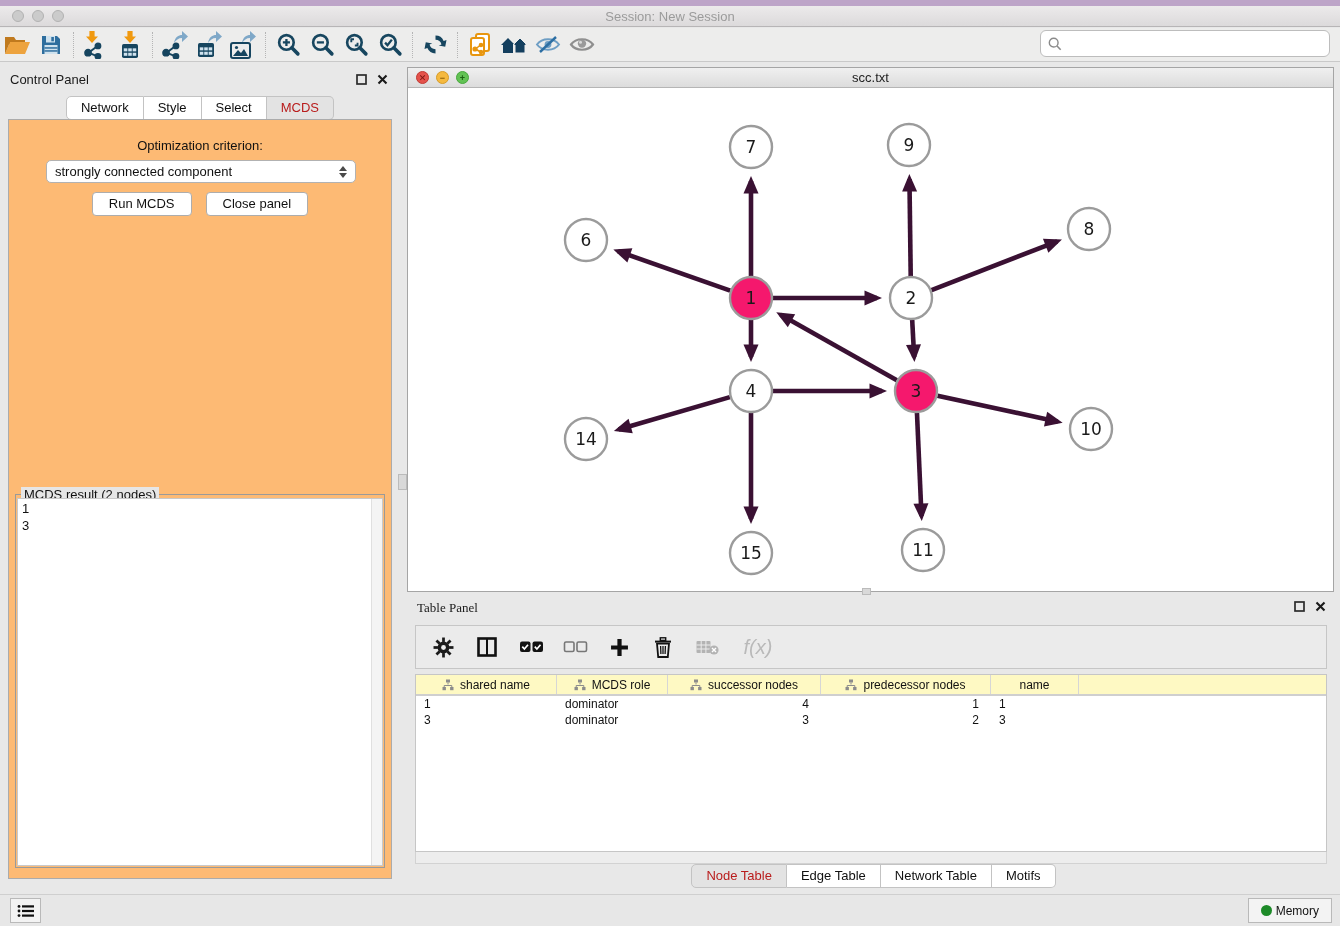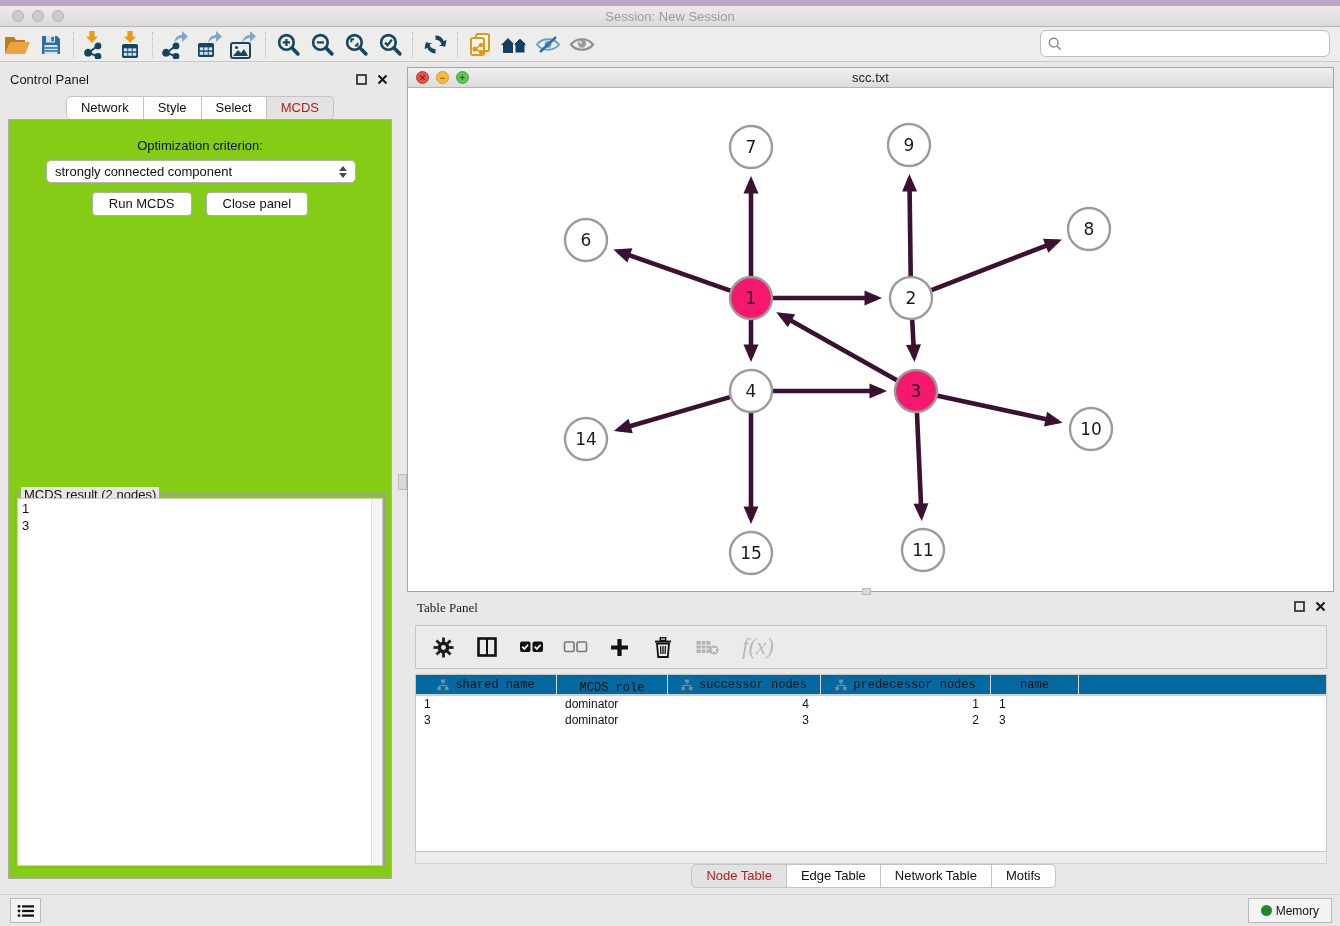--- a/index.html
+++ b/index.html
@@ -28,21 +28,21 @@
   .cp-head { position:absolute; left:0; top:66px; width:400px; height:28px; }
   .cp-title { position:absolute; left:10px; top:6px; font-size:13px; color:#1a1a1a; }
   .panel-btns { position:absolute; right:12px; top:7px; display:flex; gap:9px; }
   .panel-btns .pb { width:12px; height:12px; display:flex; align-items:center; justify-content:center; }
   .cp-tabs { position:absolute; left:0; top:96px; width:400px; display:flex; justify-content:center; }
   .seg { display:flex; }
   .seg .tab { font-size:13px; padding:3px 14px 4px; background:#fff; border:1px solid #c3c3c3; border-left:none; color:#111; white-space:nowrap; }
   .seg .tab:first-child { border-left:1px solid #c3c3c3; border-radius:5px 0 0 5px; }
   .seg .tab:last-child { border-radius:0 5px 5px 0; }
   .seg .tab.disabled-active { background:#e3e3e3; color:#b91c1c; }
-  .cp-body { position:absolute; left:8px; top:119px; width:384px; height:760px; background:#84cc16; border:1px solid #ababab; }
+  .cp-body { position:absolute; left:8px; top:119px; width:384px; height:760px; background:#fdba74; border:1px solid #ababab; }
   .opt-label { margin-top:18px; text-align:center; font-size:13px; color:#111; }
   .dropdown { position:absolute; left:37px; top:40px; width:310px; height:23px; background:#fff; border:1px solid #b2b2b2;
     border-radius:5px; font-size:13px; display:flex; align-items:center; padding:0 8px; color:#111;gap:32px; }
   .dd-stepper { margin-left:auto; display:flex; flex-direction:column; align-items:center; line-height:5px; }
   .dd-stepper i { width:0; height:0; border-left:4px solid transparent; border-right:4px solid transparent; }
   .dd-stepper .up { border-bottom:5px solid #4a4a4a; margin-bottom:2px; }
   .dd-stepper .dn { border-top:5px solid #4a4a4a; }
   .cp-buttons { position:absolute; left:0; top:72px; width:100%; display:flex; justify-content:center; gap:14px; }
   .btn { background:#fff; border:1px solid #adadad; border-radius:4px; font-size:13px; padding:3px 16px 4px; color:#111; }
   .fieldset { position:absolute; left:6px; top:374px; width:370px; height:374px; border:1px solid #9a9a9a; }
@@ -61,23 +61,23 @@
   .tl.grn { background:#62c254; border:1px solid #47a83c; color:#1c6212; }
   .net-title { text-align:center; font-size:13px; color:#222; padding-top:2px; }
   .canvas { position:relative; width:925px; height:503px; background:#fff; }
 
   
   .tp-head { position:absolute; left:407px; top:596px; width:933px; height:26px;font-family:Liberation Serif, serif; }
   .tp-title { position:absolute; left:10px; top:4px; font-size:13px; color:#1a1a1a; }
   .tp-toolbar { position:absolute; left:415px; top:625px; width:912px; height:44px; background:#ebebeb; border:1px solid #c6c6c6;
     display:flex; align-items:center; gap:14px; padding-left:12px; }
   .tp-toolbar .ti { width:30px; height:30px; display:flex; align-items:center; justify-content:center; }
-  .fx { font-family:Liberation Serif, serif; font-style:italic; font-size:23px; color:#b9b9b9; }
+  .fx { font-family:Liberation Sans, sans-serif; font-style:italic; font-size:20px; color:#b9b9b9; }
   .datatable { position:absolute; left:415px; top:674px; width:912px; height:178px; background:#fff; border:1px solid #c6c6c6; overflow:hidden; }
-  .dt-header { display:flex; height:21px; background:#0369a1; border-bottom:2px solid #cfcfcf;font-family:Liberation Mono, monospace; }
+  .dt-header { display:flex; height:21px; background:#fef9c3; border-bottom:2px solid #cfcfcf; }
   .dt-hcell { display:flex; align-items:center; justify-content:center; gap:6px; font-size:12px; color:#111; border-right:1px solid #d6d6d6; }
   .dt-row { display:flex; height:16px; }
   .dt-cell { font-size:12px; color:#111; line-height:16px; overflow:hidden; white-space:nowrap; }
   .al { text-align:left; padding-left:8px; }
   .ar { text-align:right; padding-right:12px; }
   .tp-scrollstrip { position:absolute; left:415px; top:852px; width:912px; height:12px; background:#ededed; border:1px solid #d2d2d2; border-top:none; }
   .tp-tabs { position:absolute; left:407px; top:864px; width:933px; display:flex; justify-content:center; }
 
   
   .statusbar { position:absolute; left:0; top:894px; width:1340px; height:32px; background:#e7e7e7; border-top:1px solid #cfcfcf; }
@@ -484,21 +484,21 @@
         <svg width="12" height="12" viewBox="0 0 12 12">
           <g fill="#8c8c8c">
             <rect x="4" y="0.5" width="4" height="3"></rect>
             <rect x="0.5" y="8" width="3.4" height="3.2"></rect>
             <rect x="8.1" y="8" width="3.4" height="3.2"></rect>
           </g>
           <path d="M6 3.5 v2 M2.2 8 v-1.5 h7.6 V8" stroke="#8c8c8c" fill="none" stroke-width="1"></path>
         </svg>
         <span>shared name</span>
       </div>
-      <div class="dt-hcell" style="width: 111px; flex-direction: column;">
+      <div class="dt-hcell" style="width: 111px;">
         <svg width="12" height="12" viewBox="0 0 12 12">
           <g fill="#8c8c8c">
             <rect x="4" y="0.5" width="4" height="3"></rect>
             <rect x="0.5" y="8" width="3.4" height="3.2"></rect>
             <rect x="8.1" y="8" width="3.4" height="3.2"></rect>
           </g>
           <path d="M6 3.5 v2 M2.2 8 v-1.5 h7.6 V8" stroke="#8c8c8c" fill="none" stroke-width="1"></path>
         </svg>
         <span>MCDS role</span>
       </div>

